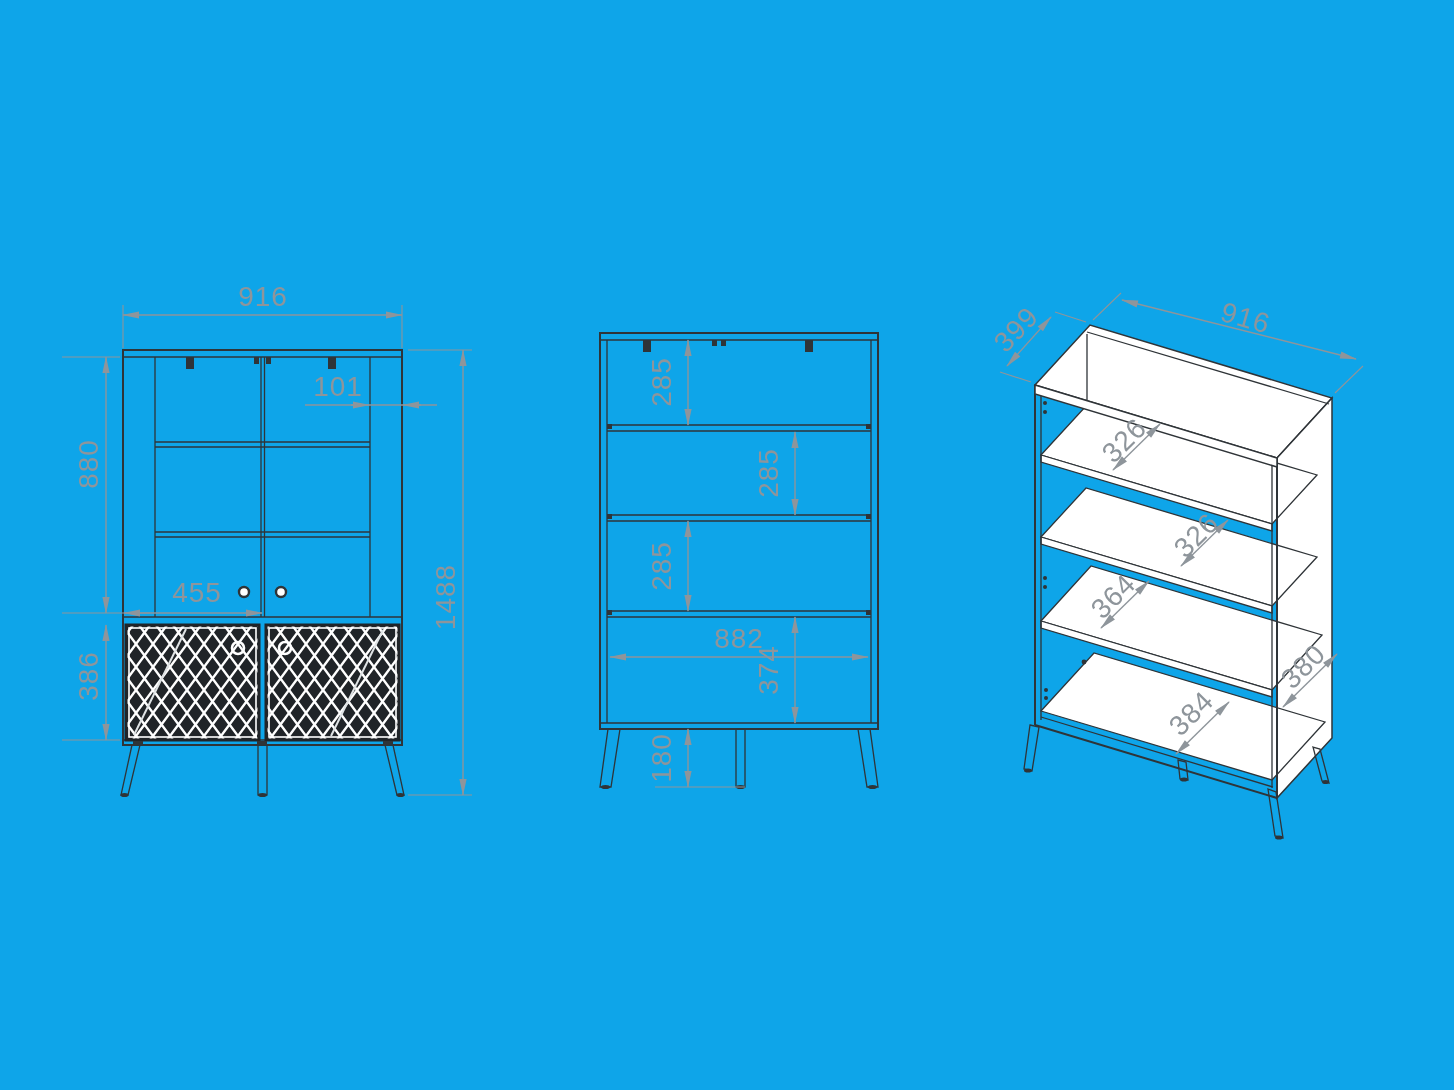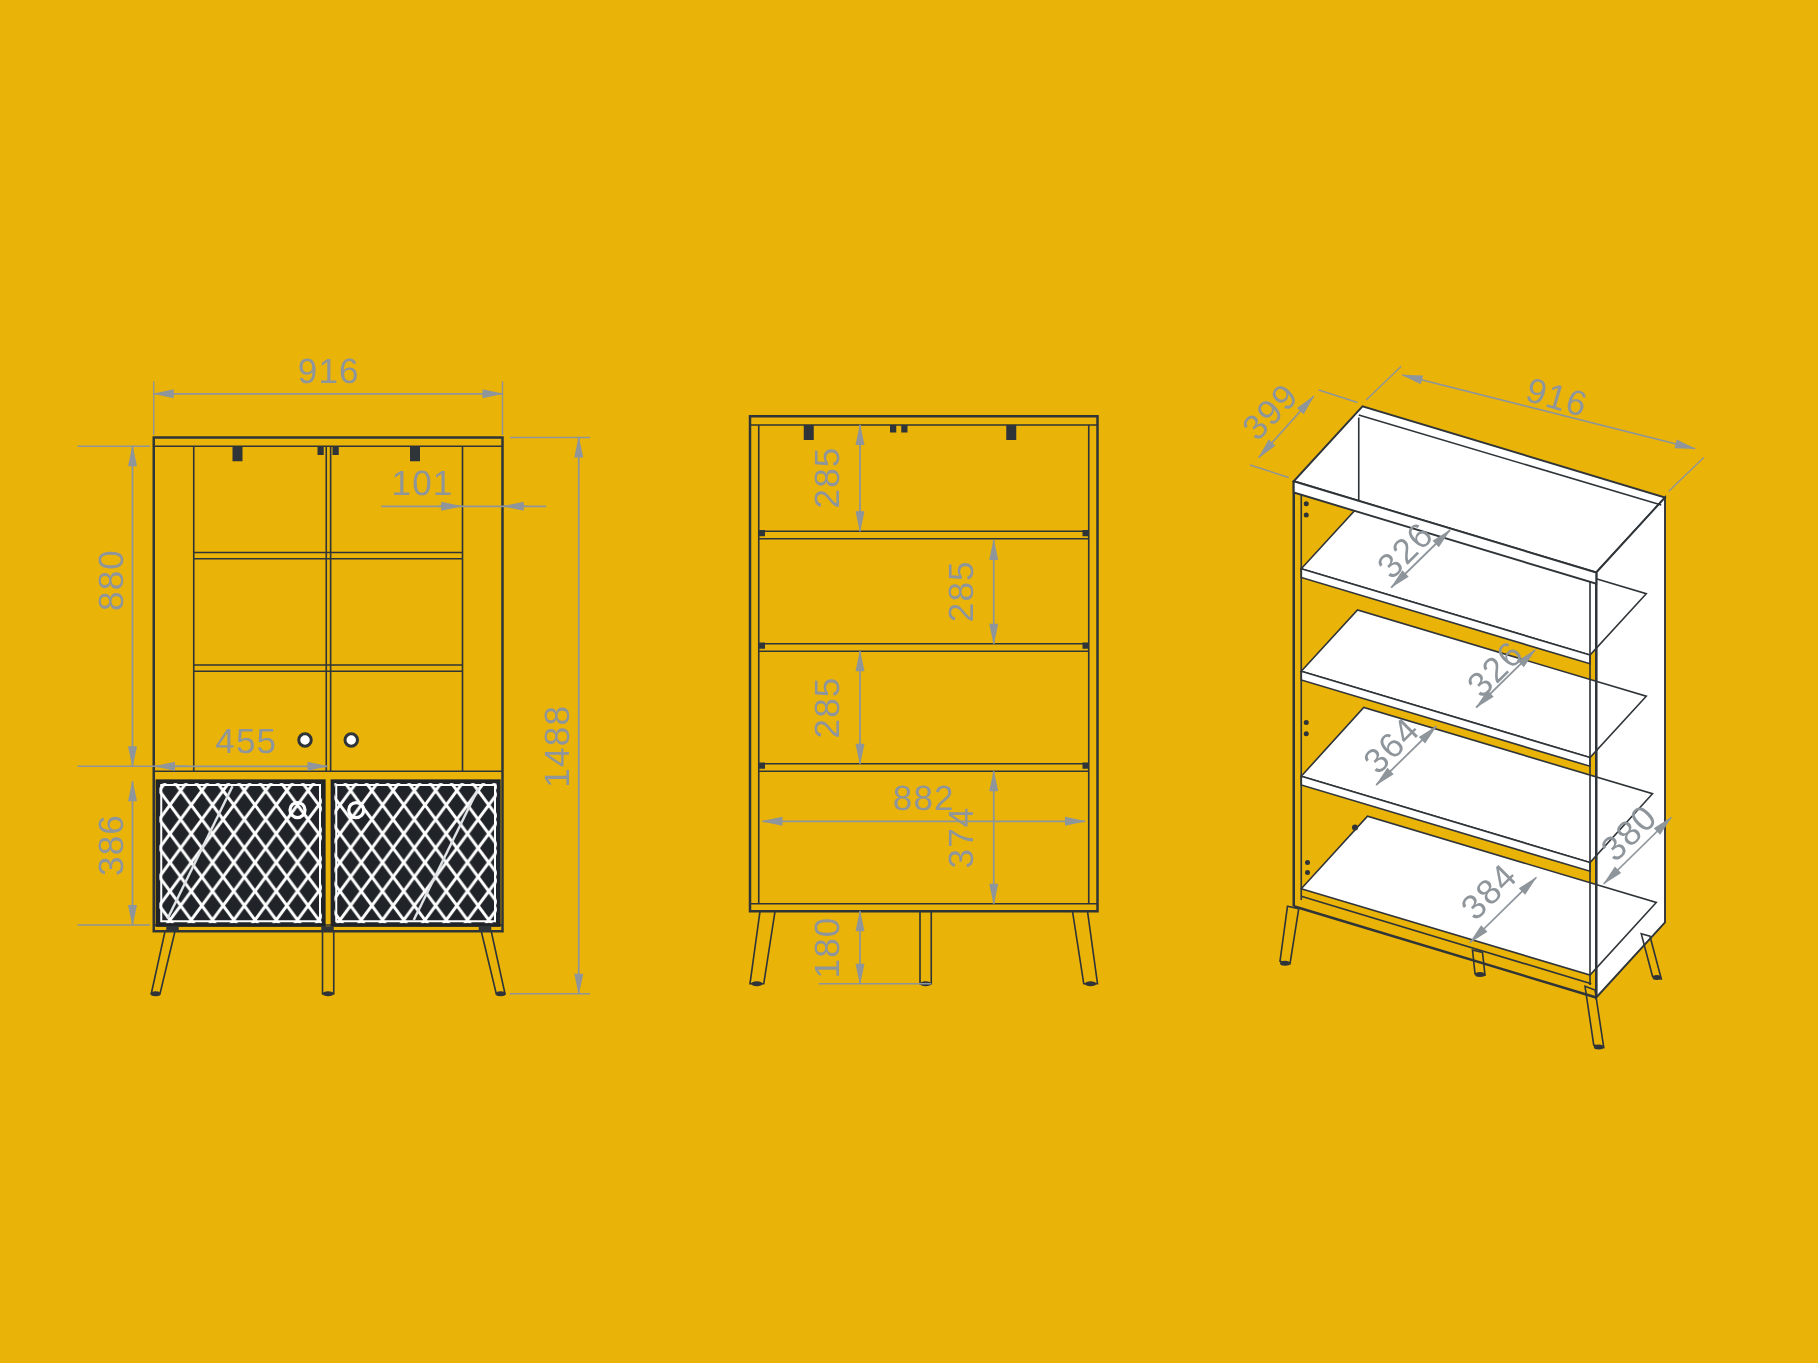--- a/index.html
+++ b/index.html
@@ -1,16 +1,16 @@
 <!DOCTYPE html>
 <html><head>
 <meta charset="utf-8">
 <style>
   html,body{margin:0;padding:0;background:#ffffff;}
-  .stage{position:relative;width:1454px;height:1090px;background:#eab308;overflow:hidden;}
+  .stage{position:relative;width:1454px;height:1090px;background:#0ea5e9;overflow:hidden;}
   svg{display:block;}
   text{font-family:"Liberation Sans", sans-serif;fill:#8e959b;font-size:28px;letter-spacing:1px;}
   .ln{stroke:#2f3438;fill:none;}
   .w2{stroke-width:2px;}
   .w1{stroke-width:1.3px;}
   .dim{stroke:#8e959b;stroke-width:1.4px;fill:none;}
   .dimext{stroke:#8e959b;stroke-width:1.1px;fill:none;}
   .dk{fill:#2f3438;stroke:none;}
   .whiteface{fill:#ffffff;stroke:#2f3438;stroke-width:1.5px;}
   .shelfface{fill:#ffffff;stroke:#2f3438;stroke-width:1.3px;}

